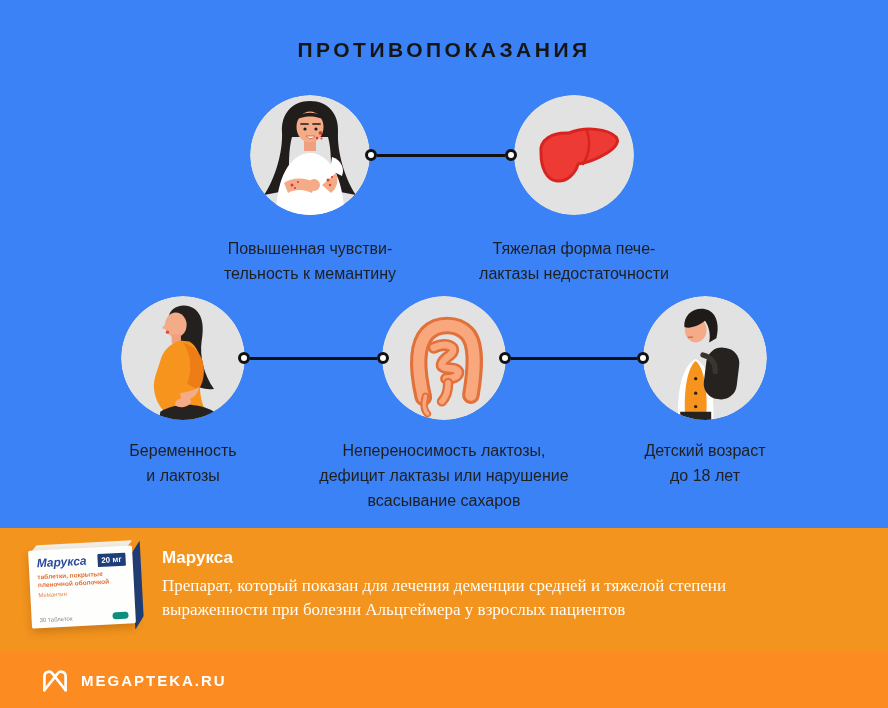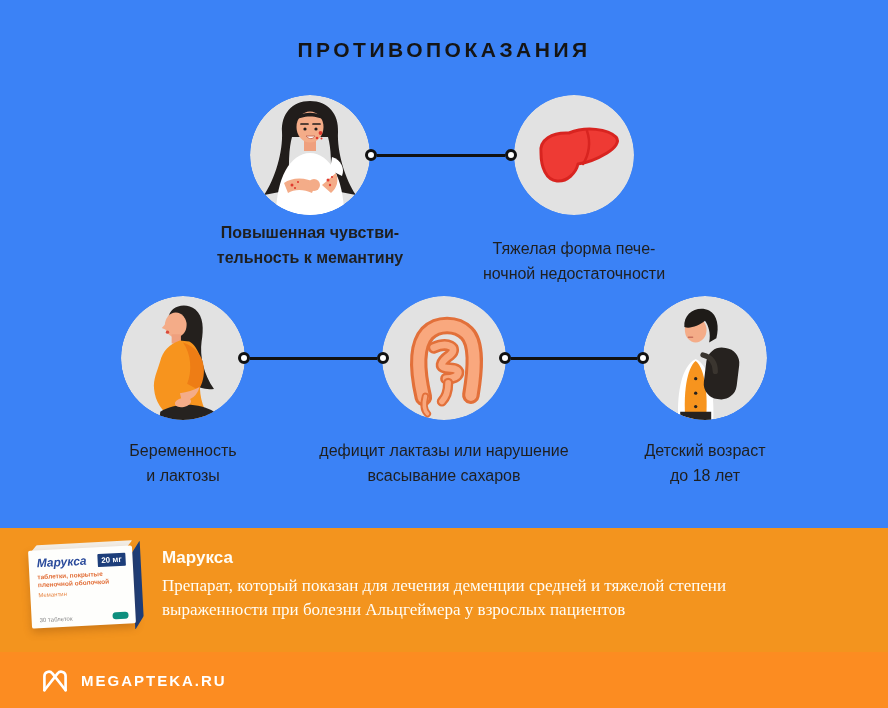--- a/index.html
+++ b/index.html
@@ -98,27 +98,27 @@
       <path d="M73 36c4 11 2 24-4 33" fill="none" stroke="#D82420" stroke-width="2.5" stroke-linecap="round"></path>
     </svg>
   </div>
 
   <div class="connector" style="left:365px;top:149px;width:152px;">
     <span class="dot"></span>
     <span class="seg"></span>
     <span class="dot"></span>
   </div>
 
-  <div class="caption" style="left:180px;top:220px;width:260px;font-weight:bold;">
+  <div class="caption" style="left:180px;top:236px;width:260px;">
     <div>Повышенная чувстви-</div>
     <div>тельность к мемантину</div>
   </div>
   <div class="caption" style="left:444px;top:236px;width:260px;">
     <div>Тяжелая форма пече-</div>
-    <div>ночной недостаточности</div>
+    <div>лактазы недостаточности</div>
   </div>
 
   <div class="circle big" style="left:121px;top:296px;">
     <svg viewBox="0 0 120 120">
       <defs>
           <clipPath id="cpP">
             <circle cx="60" cy="60" r="60"></circle>
           </clipPath>
         </defs>
       <g clip-path="url(#cpP)">
@@ -184,20 +184,21 @@
     <span class="dot"></span>
     <span class="seg"></span>
     <span class="dot"></span>
   </div>
 
   <div class="caption" style="left:63px;top:438px;width:240px;">
     <div>Беременность</div>
     <div>и лактозы</div>
   </div>
   <div class="caption" style="left:284px;top:438px;width:320px;">
+    <div>Непереносимость лактозы,</div>
     <div>дефицит лактазы или нарушение</div>
     <div>всасывание сахаров</div>
   </div>
   <div class="caption" style="left:585px;top:438px;width:240px;">
     <div>Детский возраст</div>
     <div>до 18 лет</div>
   </div>
 
   <div class="banner">
     <div class="product-box">

